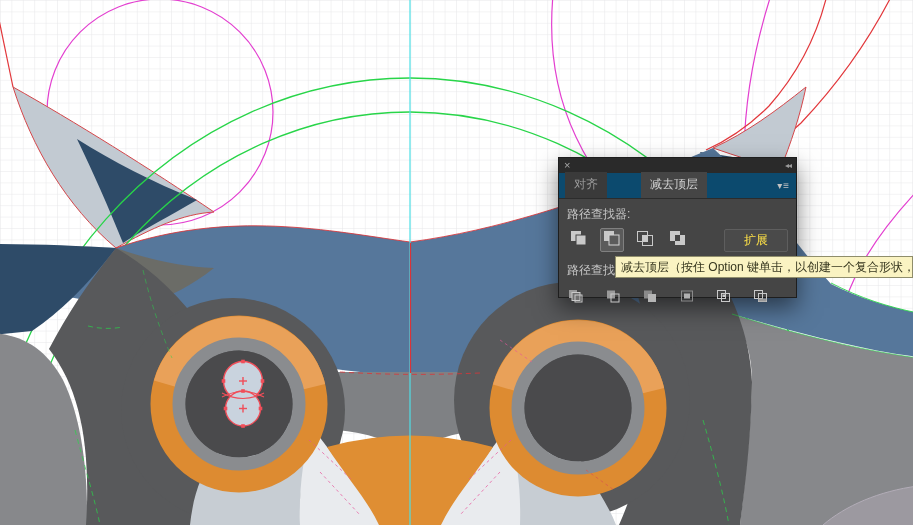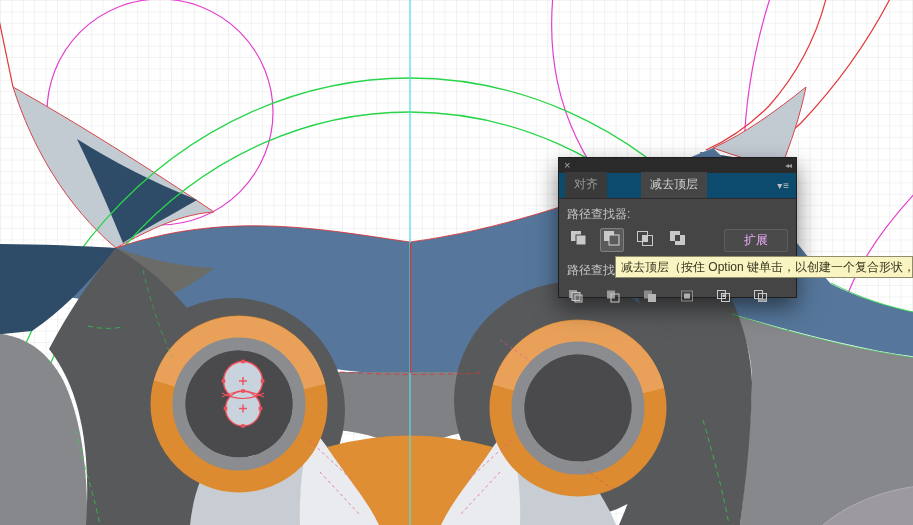--- a/index.html
+++ b/index.html
@@ -21,21 +21,21 @@
   .tab.active{background:#454545;color:#d2d2d2;}
   .panel-menu{position:absolute;right:6px;top:7px;color:#c2c2c2;font-size:10px;
               letter-spacing:1px;cursor:pointer;}
   .panel-body{padding:5px 8px 0 8px;}
   .panel-label{font-size:12px;color:#c6c6c6;margin:2px 0 5px 0;}
   .btn-row{display:flex;align-items:center;}
   .icon-btn{width:24px;height:24px;display:flex;align-items:center;justify-content:center;
             margin-right:9px;border:1px solid transparent;border-radius:2px;cursor:pointer;box-sizing:border-box;}
   .icon-btn.hl{background:#5b5b5b;border:1px solid #808080;}
   .expand-btn{margin-left:auto;width:62px;height:21px;border:1px solid #5e5e5e;border-radius:2px;
-              color:#f0abfc;font-size:12px;text-align:center;line-height:20px;background:#4a4a4a;cursor:default;}
+              color:#fde047;font-size:12px;text-align:center;line-height:20px;background:#4a4a4a;cursor:default;}
   .pf-row{display:flex;align-items:center;margin-top:9px;}
   .pf-btn{width:24px;height:20px;display:flex;align-items:center;justify-content:center;
           margin-right:18px;cursor:pointer;}
   
   .tooltip{position:absolute;left:615px;top:256px;width:298px;height:22px;z-index:9;
            background:#faf3c2;border:1px solid #8f8d6b;box-sizing:border-box;
            color:#37371f;font-size:12px;line-height:20px;padding:0 5px;
            white-space:nowrap;overflow:hidden;}
 </style>
 </head>

